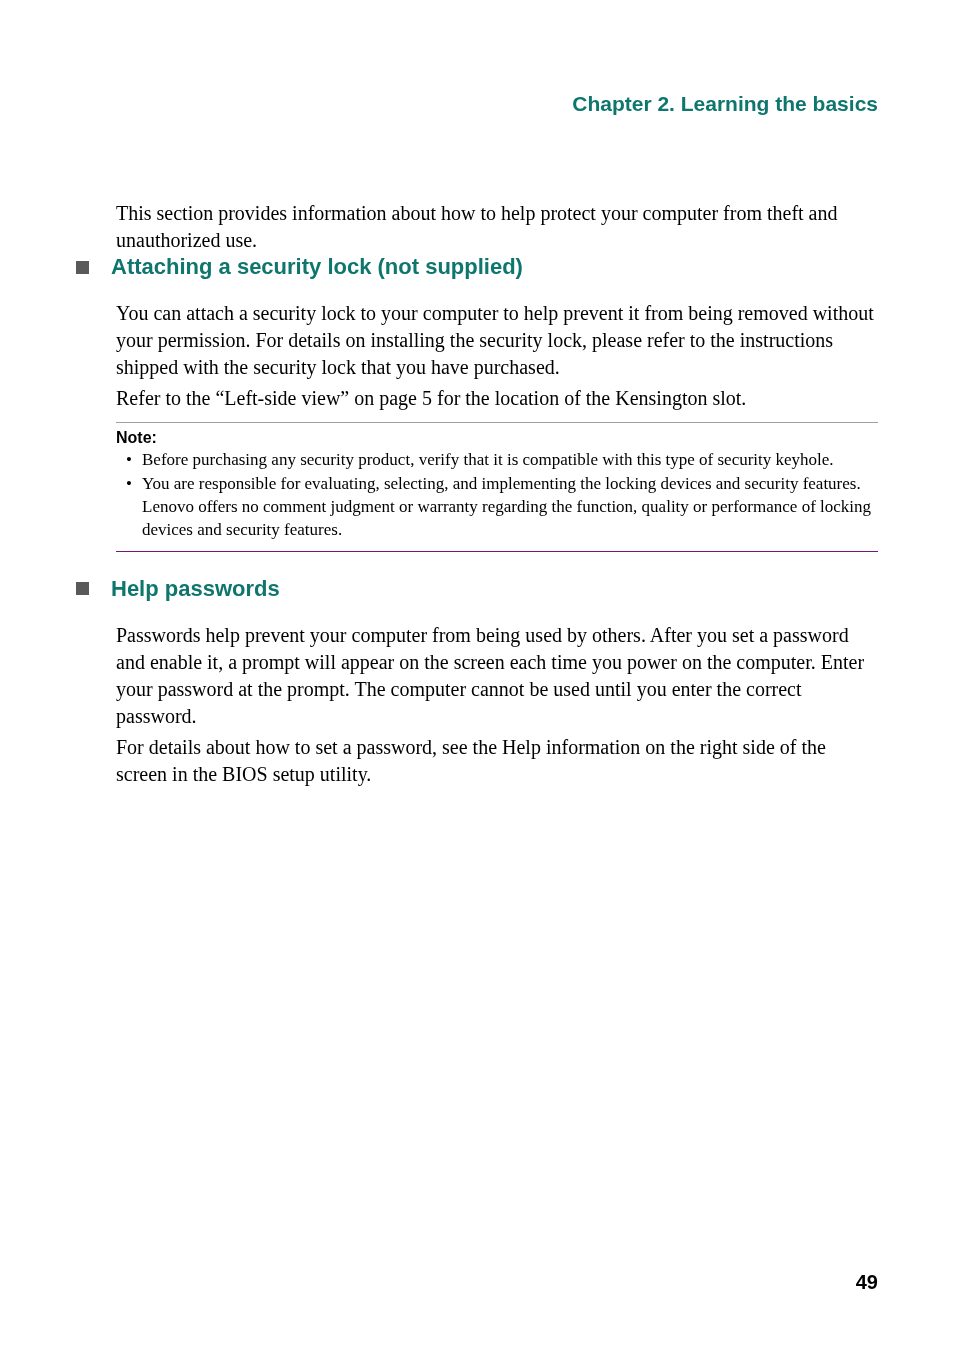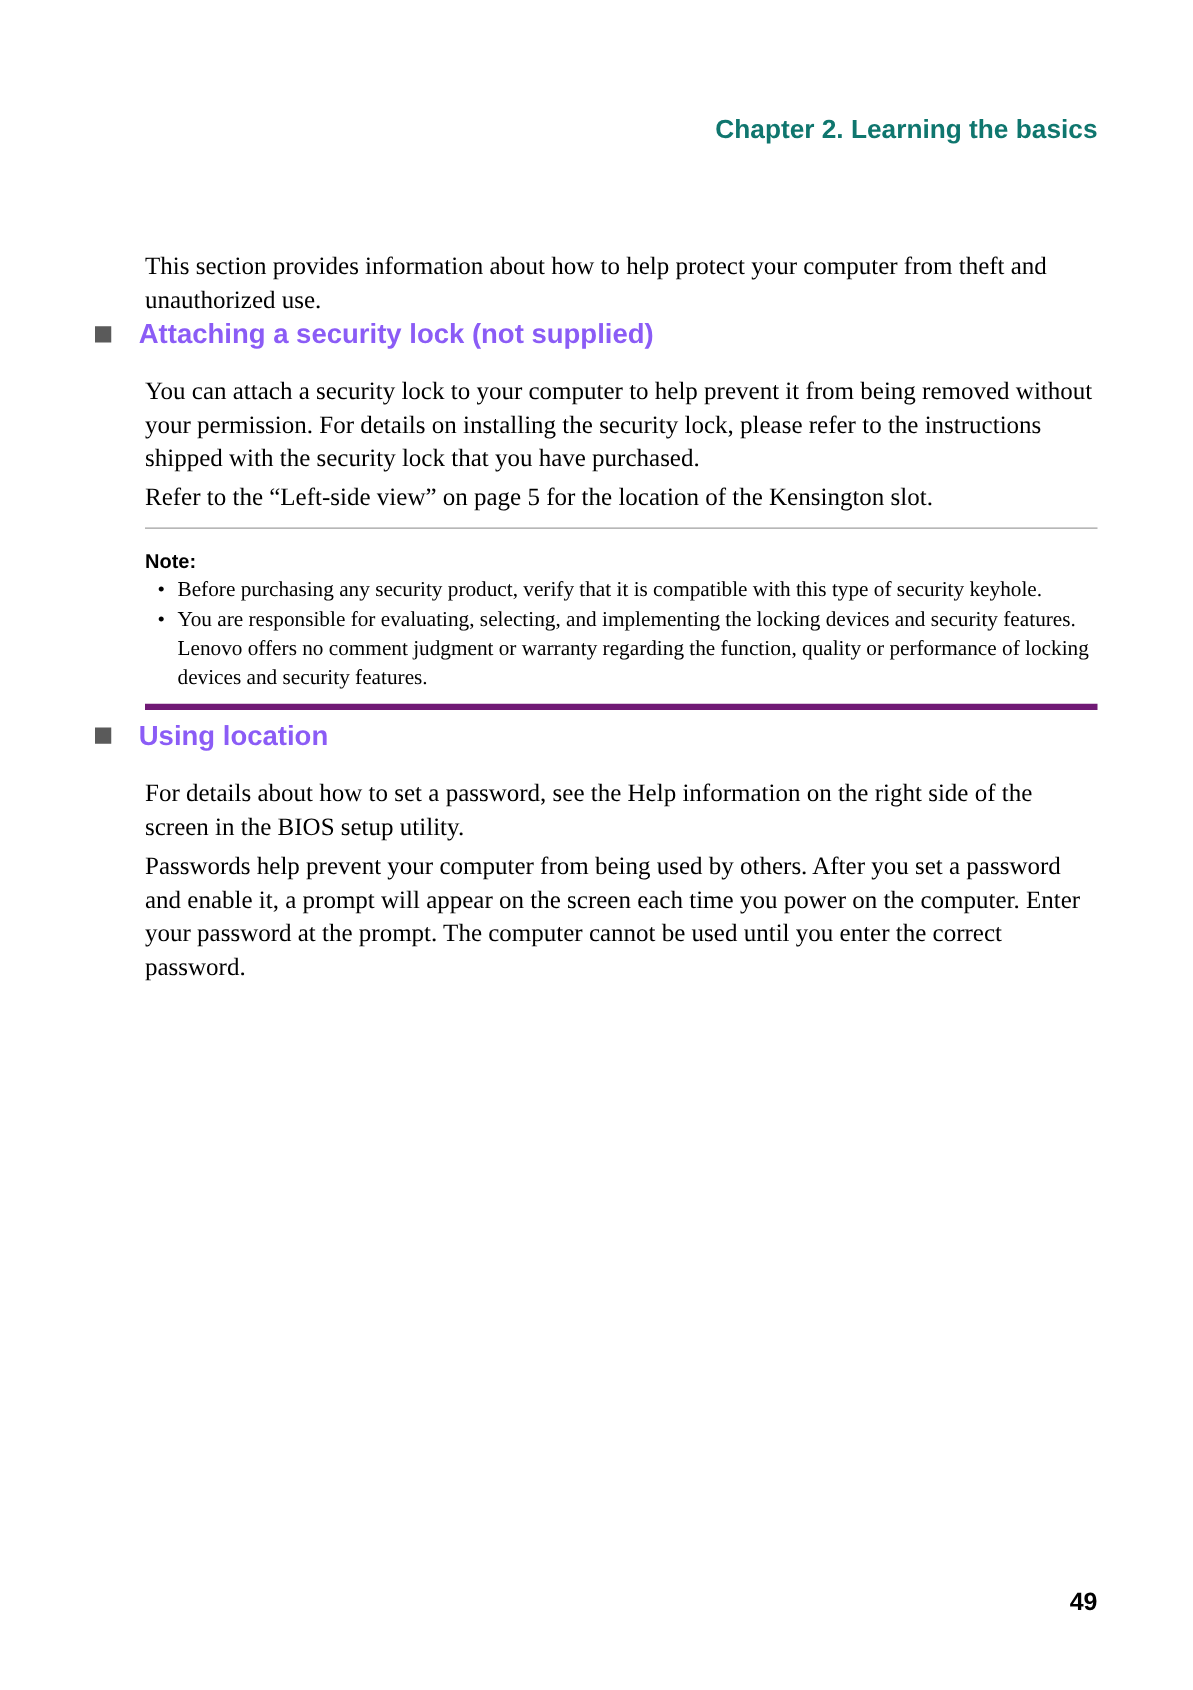--- a/index.html
+++ b/index.html
@@ -78,37 +78,37 @@
       width: 13px;
       height: 13px;
       background: #5a5a5a;
       margin-right: 22px;
       flex-shrink: 0;
     }
     .subsection-title {
       font-family: Arial, Helvetica, sans-serif;
       font-weight: bold;
       font-size: 22px;
-      color: #8b5cf6;
+      color: #0f766e;
     }
     .body-text {
       margin-left: 40px;
       font-size: 20px;
       line-height: 1.35;
       color: #000;
       margin-bottom: 4px;
       font-family: 'Palatino Linotype', 'Book Antiqua', Palatino, serif;
     }
     .note-box {
       margin-left: 40px;
       margin-top: 10px;
-      margin-bottom: 8px;
+      margin-bottom: 24px;
       border-top: 1px solid #a0a0a0;
-      border-bottom: 5px solid #701a75;
-      padding: 18px 0 8px 0;
+      border-bottom: 1px solid #701a75;
+      padding: 6px 0 8px 0;
     }
     .note-label {
       font-family: Arial, Helvetica, sans-serif;
       font-weight: bold;
       font-size: 16px;
       color: #000;
       margin-bottom: 2px;
     }
     .note-list {
       list-style: none;
@@ -160,21 +160,21 @@
   <div class="note-box">
     <div class="note-label">Note:</div>
     <ul class="note-list">
       <li>Before purchasing any security product, verify that it is compatible with this type of security keyhole.</li>
       <li>You are responsible for evaluating, selecting, and implementing the locking devices and security features. Lenovo offers no comment judgment or warranty regarding the function, quality or performance of locking devices and security features.</li>
     </ul>
   </div>
 
   <div class="subsection-row">
     <div class="subsection-bullet"></div>
-    <div class="subsection-title">Using location</div>
+    <div class="subsection-title">Help passwords</div>
   </div>
 
+  <div class="body-text">Passwords help prevent your computer from being used by others. After you set a password and enable it, a prompt will appear on the screen each time you power on the computer. Enter your password at the prompt. The computer cannot be used until you enter the correct password.</div>
   <div class="body-text">For details about how to set a password, see the Help information on the right side of the screen in the BIOS setup utility.</div>
-  <div class="body-text">Passwords help prevent your computer from being used by others. After you set a password and enable it, a prompt will appear on the screen each time you power on the computer. Enter your password at the prompt. The computer cannot be used until you enter the correct password.</div>
 
 </div>
 
 <div class="page-number">49</div>
 
 </body></html>

